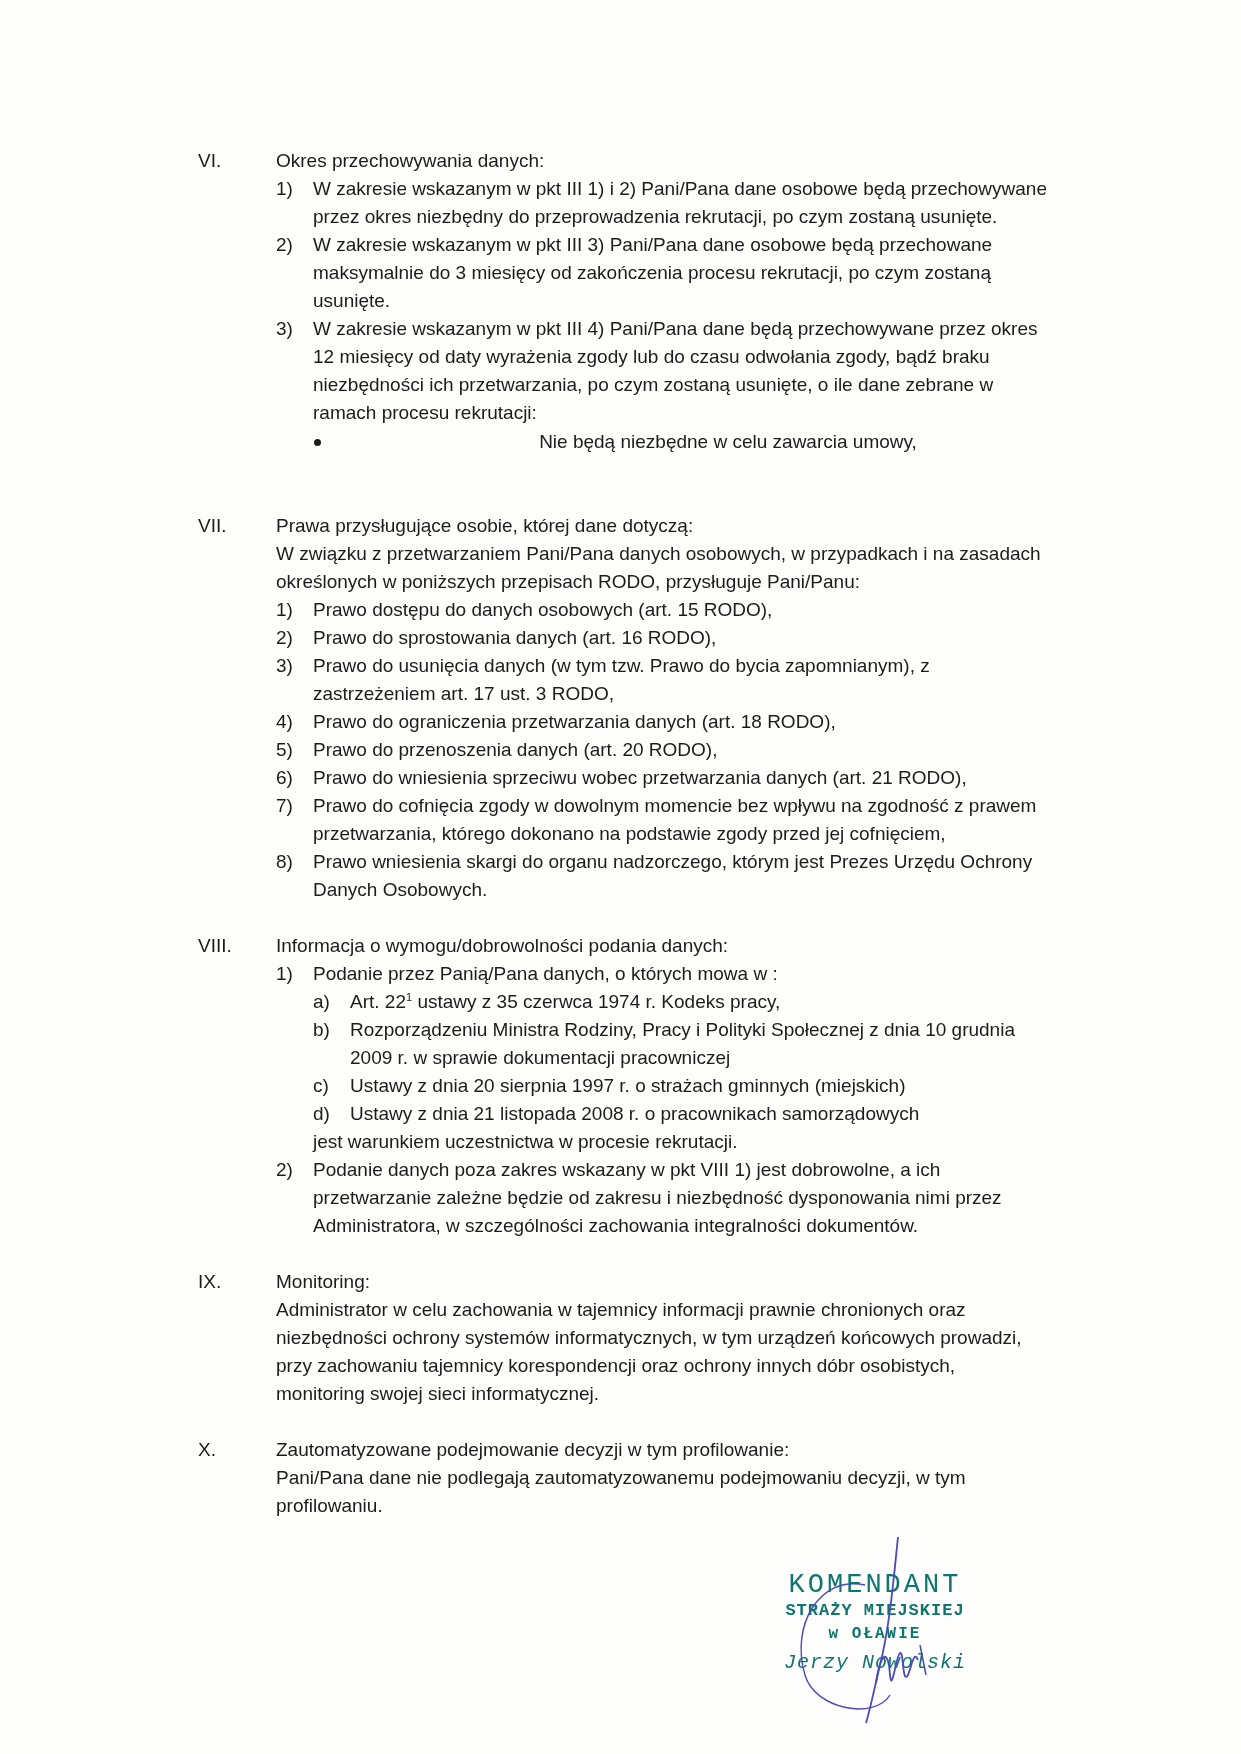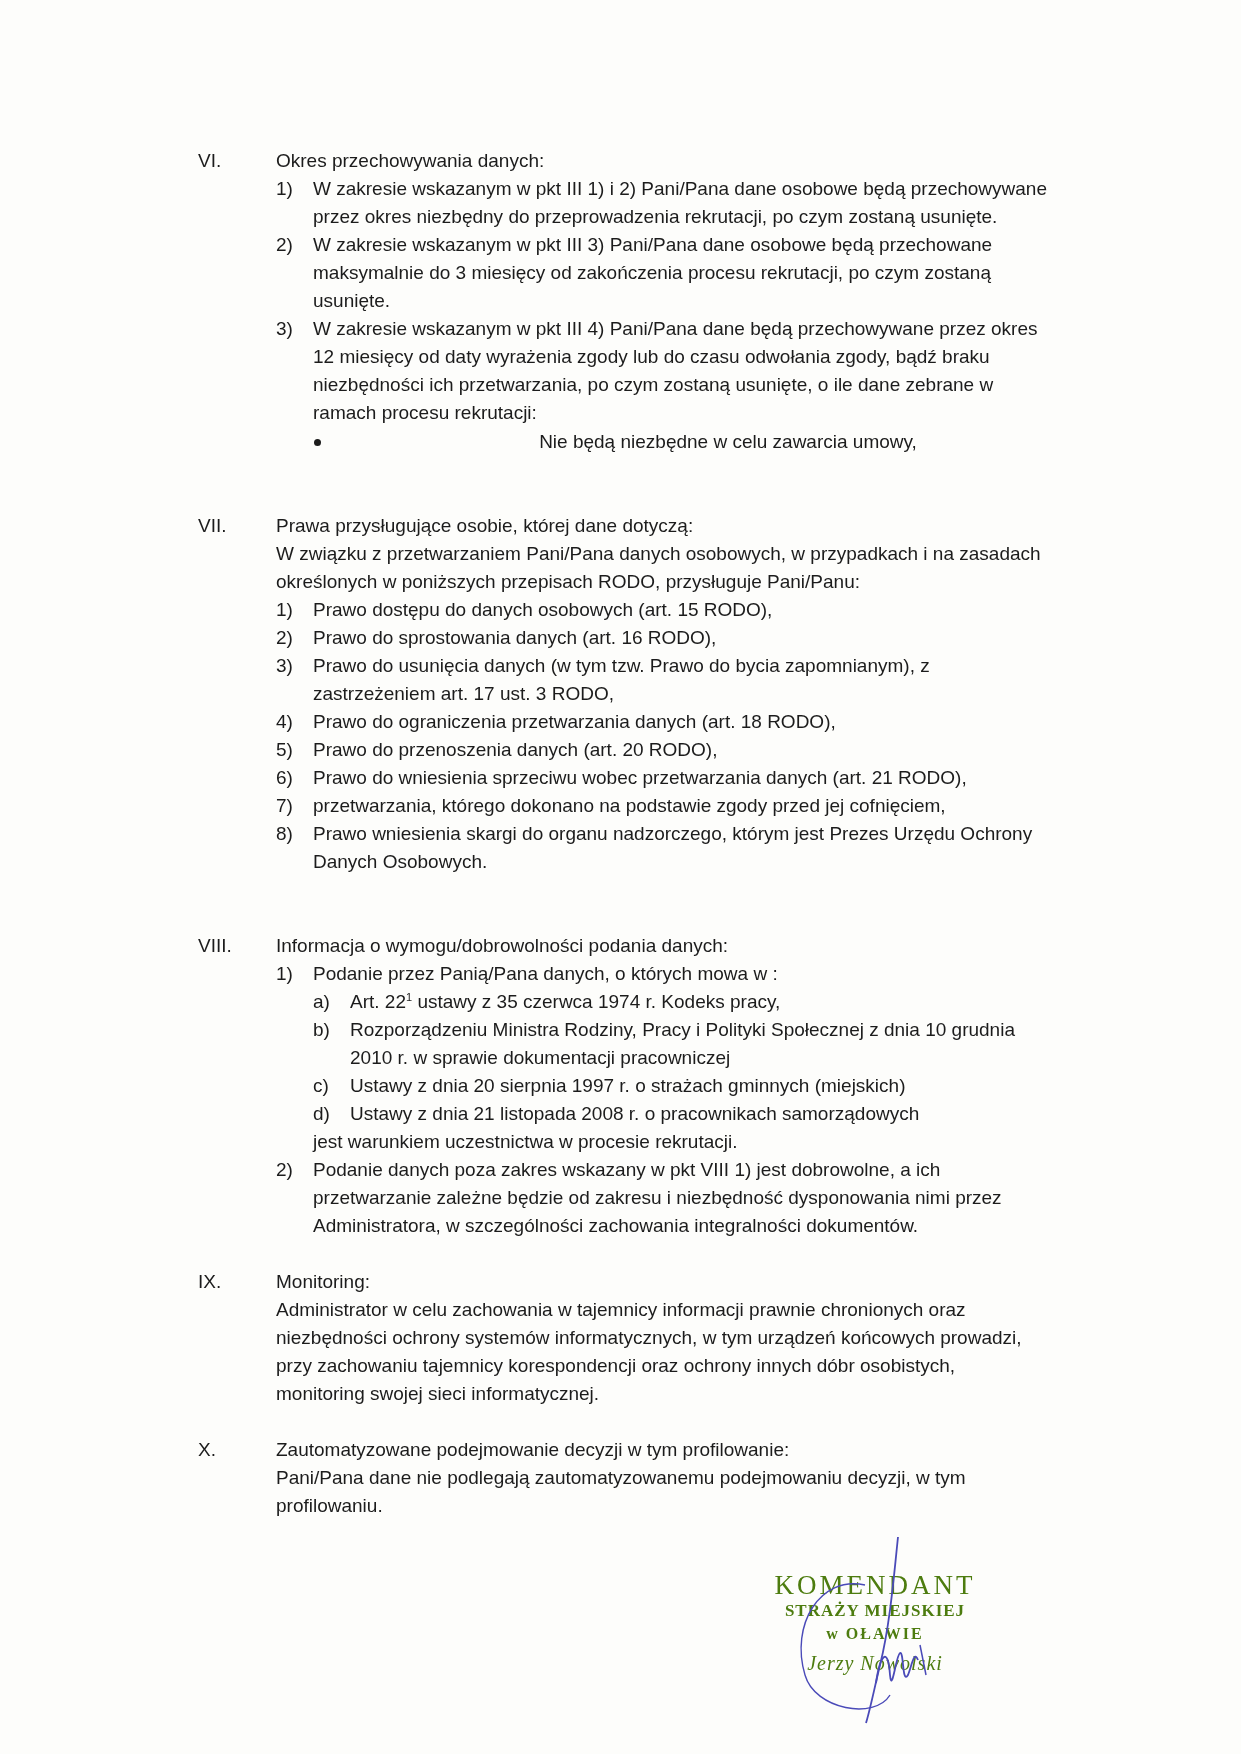--- a/index.html
+++ b/index.html
@@ -59,22 +59,22 @@
     background: #1c1c1c;
   }
   .cont { padding-left: 37px; }
   sup { font-size: 11px; line-height: 0; vertical-align: 7px; }
 
   
   .stamp {
     position: absolute;
     left: 760px; top: 1570px;
     width: 230px; height: 130px;
-    font-family: Liberation Serif, serif;
-    color: #4d7c0f;
+    font-family: Liberation Mono, monospace;
+    color: #0f766e;
     text-align: center;
   }
   .stamp-line1 { font-size: 27px; letter-spacing: 3px; line-height: 30px; }
   .stamp-line2 { font-size: 17px; letter-spacing: 1px; line-height: 22px; font-weight: bold; }
   .stamp-line3 { font-size: 16px; letter-spacing: 2px; line-height: 24px; font-weight: bold; }
   .stamp-line4 { font-size: 20px; font-style: italic; line-height: 34px; letter-spacing: 1px; }
   .signature {
     position: absolute;
     left: 780px; top: 1535px;
     width: 200px; height: 190px;
@@ -142,20 +142,21 @@
       <div class="item">
         <span class="item-num">5)</span>
         <div>Prawo do przenoszenia danych (art. 20 RODO),</div>
       </div>
       <div class="item">
         <span class="item-num">6)</span>
         <div>Prawo do wniesienia sprzeciwu wobec przetwarzania danych (art. 21 RODO),</div>
       </div>
       <div class="item">
         <span class="item-num">7)</span>
+        <div>Prawo do cofnięcia zgody w dowolnym momencie bez wpływu na zgodność z prawem</div>
         <div>przetwarzania, którego dokonano na podstawie zgody przed jej cofnięciem,</div>
       </div>
       <div class="item">
         <span class="item-num">8)</span>
         <div>Prawo wniesienia skargi do organu nadzorczego, którym jest Prezes Urzędu Ochrony</div>
         <div>Danych Osobowych.</div>
       </div>
     </div>
   </div>
 
@@ -167,21 +168,21 @@
         <span class="item-num">1)</span>
         <div>Podanie przez Panią/Pana danych, o których mowa w :</div>
       </div>
       <div class="sub">
         <span class="item-num">a)</span>
         <div><span>Art. 22</span><sup>1</sup><span> ustawy z 35 czerwca 1974 r. Kodeks pracy,</span></div>
       </div>
       <div class="sub">
         <span class="item-num">b)</span>
         <div>Rozporządzeniu Ministra Rodziny, Pracy i Polityki Społecznej z dnia 10 grudnia</div>
-        <div>2010 r. w sprawie dokumentacji pracowniczej</div>
+        <div>2009 r. w sprawie dokumentacji pracowniczej</div>
       </div>
       <div class="sub">
         <span class="item-num">c)</span>
         <div>Ustawy z dnia 20 sierpnia 1997 r. o strażach gminnych (miejskich)</div>
       </div>
       <div class="sub">
         <span class="item-num">d)</span>
         <div>Ustawy z dnia 21 listopada 2008 r. o pracownikach samorządowych</div>
       </div>
       <div class="cont">jest warunkiem uczestnictwa w procesie rekrutacji.</div>

